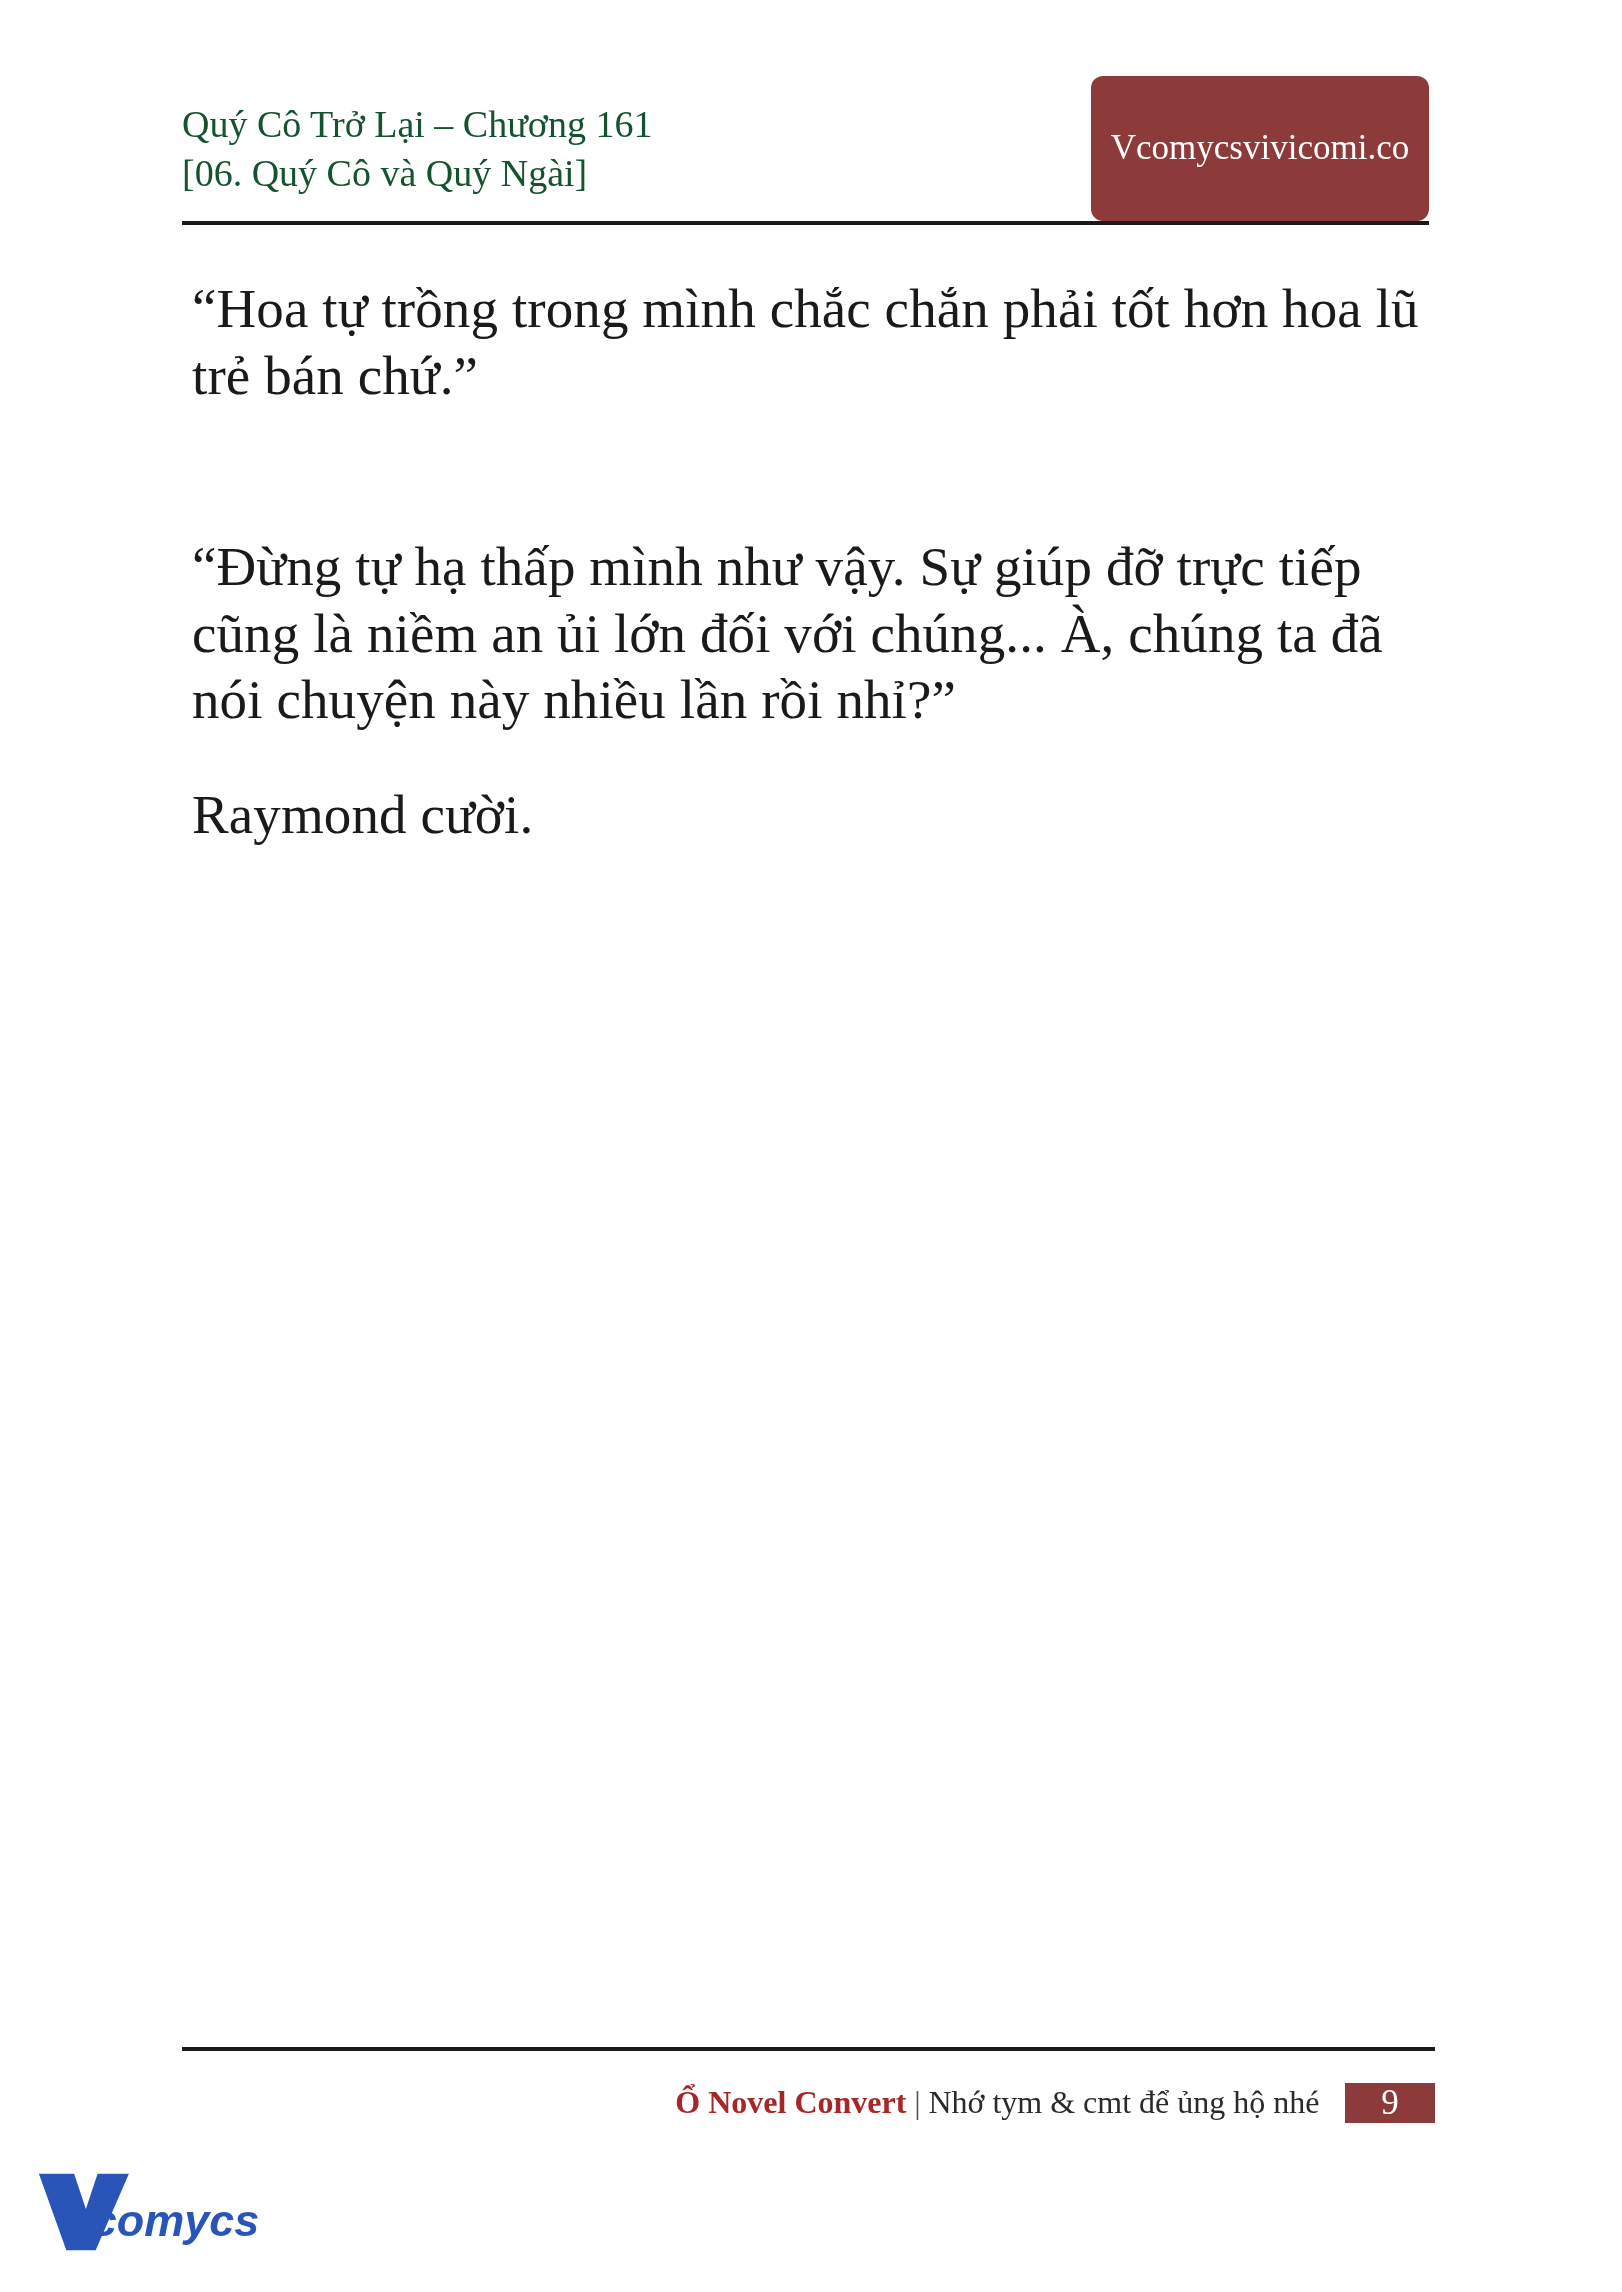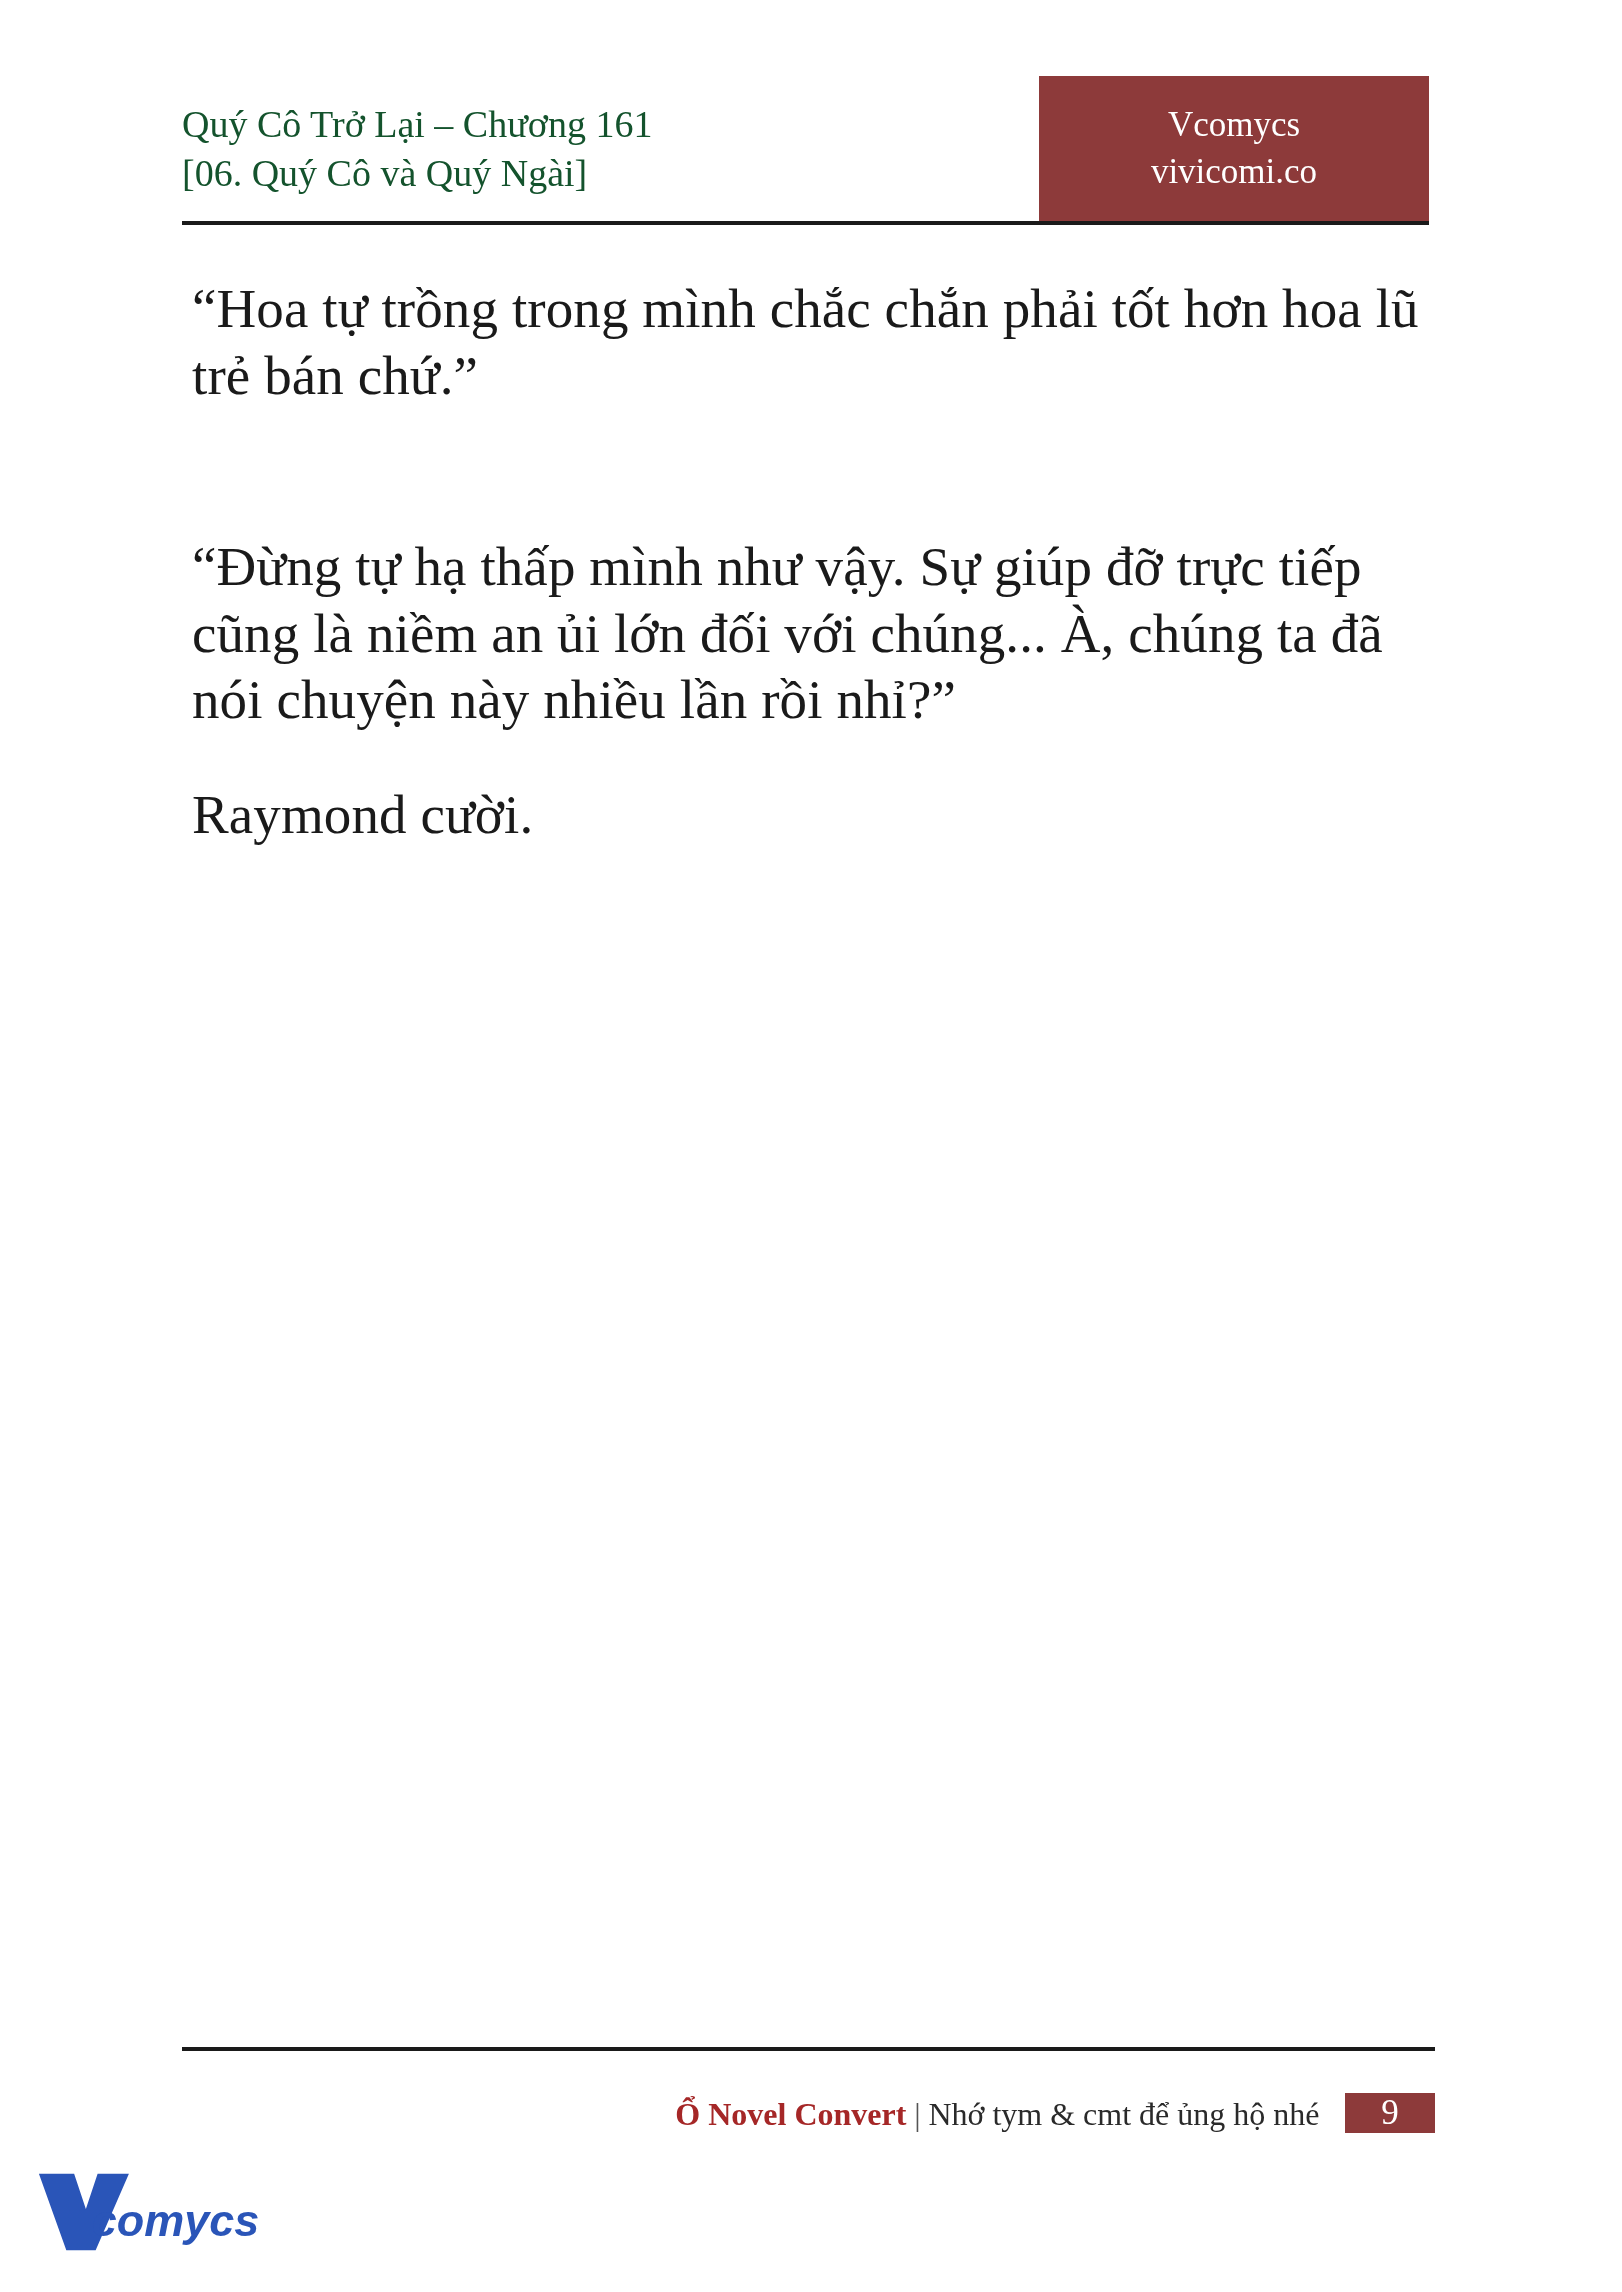--- a/index.html
+++ b/index.html
@@ -45,30 +45,31 @@
     align-items: flex-start;
     justify-content: center;
     padding-right: 21.6px;
     font-size: 38px;
     line-height: 1.28;
     color: #14532d;
     text-align: right;
     white-space: nowrap;
   }
   .header-badge {
-    width: 390px;
+    width: 338px;
     background: #8d3a3a;
     color: #ffffff;
     display: flex;
-    flex-direction: column;
+    flex-direction: row;
     align-items: center;
     justify-content: center;
     font-size: 35px;
     line-height: 1.34;
     text-align: center;
+    border-radius: 12px;
   }
   .header-rule {
     position: absolute;
     left: 0;
     top: 145px;
     width: 1247px;
     height: 3.9px;
     background: #1a1a1a;
   }
 
@@ -103,21 +104,21 @@
   }
   .footer-rule {
     width: 1253px;
     height: 3.9px;
     background: #1a1a1a;
   }
   .footer-bar {
     margin-top: 21.6px;
     height: 61px;
     display: flex;
-    align-items: flex-end;
+    align-items: center;
     justify-content: flex-end;
   }
   .footer-text {
     display: flex;
     align-items: center;
     justify-content: flex-end;
     font-size: 32px;
     padding-right: 25.5px;
     white-space: nowrap;
   }

